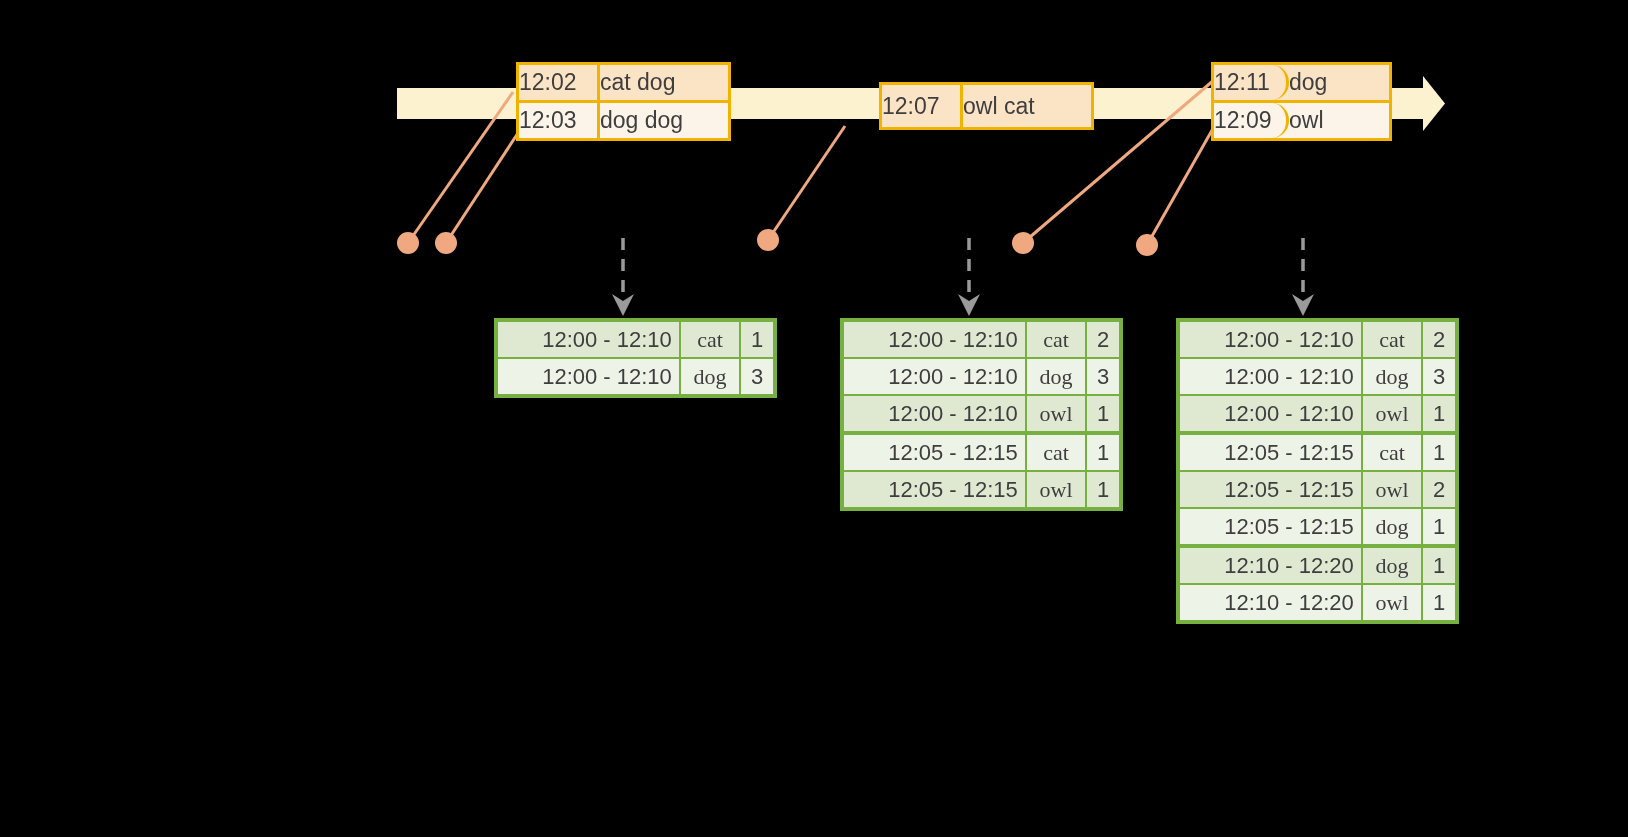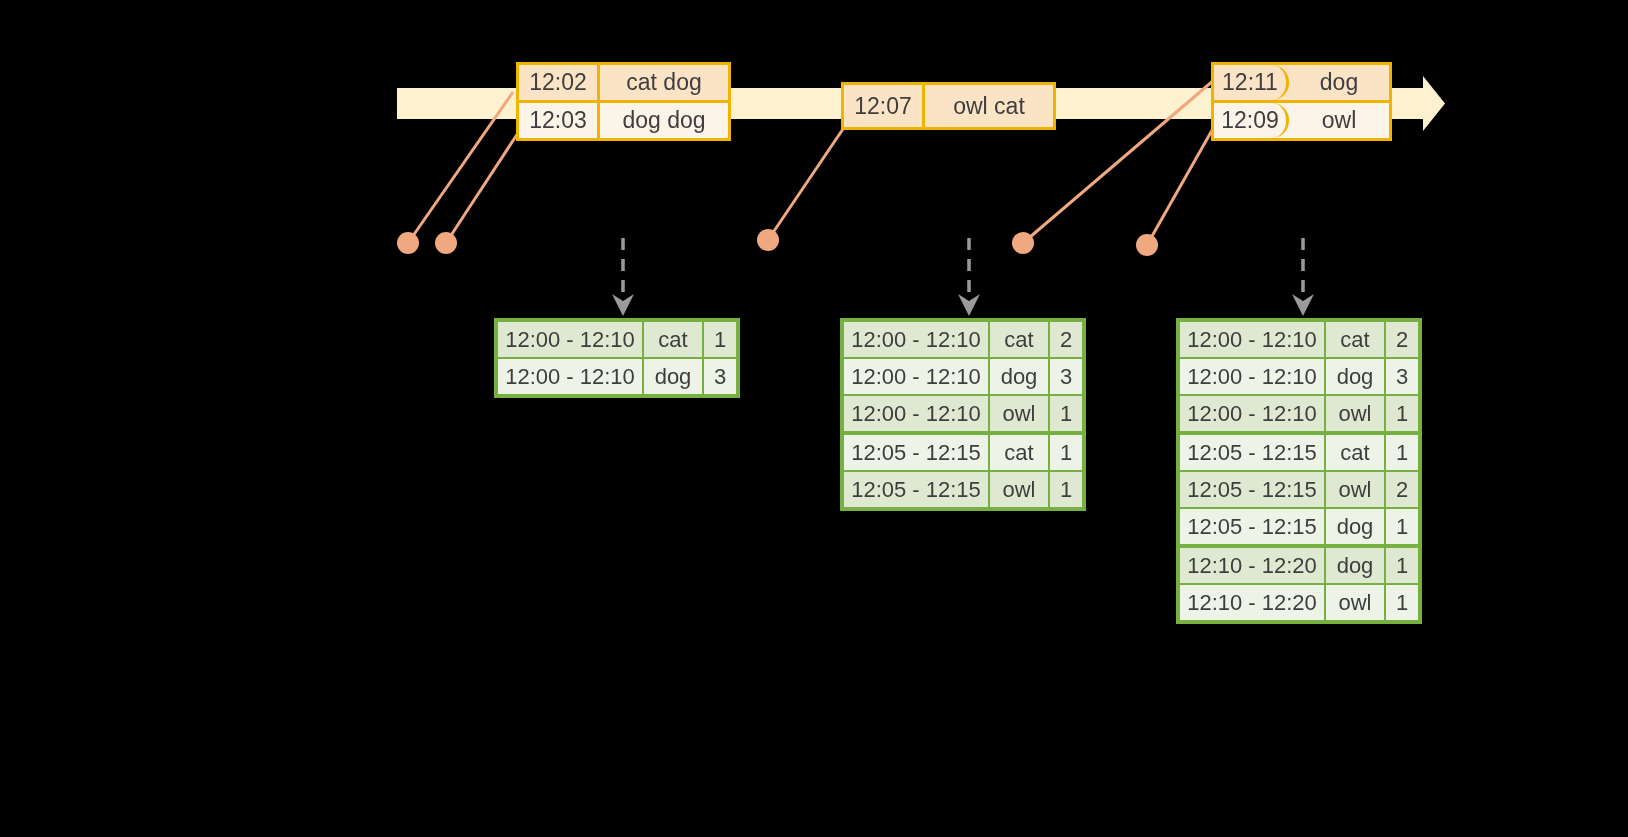--- a/index.html
+++ b/index.html
@@ -27,21 +27,21 @@
 
   
   .etable{
     position:absolute;z-index:2;
     border:3px solid var(--gold);
     display:flex;flex-direction:column;
   }
   .erow{display:flex;}
   .erow + .erow{border-top:3px solid var(--gold);}
   .etable .cell{
-    height:35px;line-height:35px;text-align:center;
+    height:35px;line-height:35px;text-align:left;
     font-size:23px;color:var(--text);
   }
   .etable .c-time{width:78px;border-right:3px solid var(--gold);}
   .etable .c-words{width:128px;}
   .etable.narrow .c-time{width:72px;border-radius:17px;}
   .etable.narrow .c-words{width:100px;}
   .etable.tallrow .cell{height:42px;line-height:42px;}
   .fill-peach{background:var(--peach);}
   .fill-cream{background:var(--cream);}
 
@@ -51,22 +51,22 @@
     border:4px solid var(--green);
     display:flex;flex-direction:column;
   }
   .rrow{display:flex;}
   .rrow + .rrow{border-top:2px solid var(--green);}
   .rrow.group-start{border-top:4px solid var(--green);}
   .rtable .cell{
     height:35px;line-height:35px;text-align:center;
     font-size:22px;color:var(--text);
   }
-  .rtable .c-window{width:144px;border-right:2px solid var(--green);}
-  .rtable .c-word{width:58px;border-right:2px solid var(--green);}
+  .rtable .c-window{width:144px;border-right:2px solid var(--green);margin-left:37px;}
+  .rtable .c-word{width:58px;border-right:2px solid var(--green);font-family:Liberation Serif, serif;}
   .rtable .c-count{width:32px;}
   .fill-gdark{background:var(--green_row_dark);}
   .fill-glight{background:var(--green_row_light);}
 </style>
 </head>
 <body>
 
 <div class="canvas">
 
   <svg class="layer" width="1628" height="837" viewBox="0 0 1628 837">
@@ -103,21 +103,21 @@
   <div class="etable" style="left:516px;top:62px">
       <div class="erow fill-peach">
         <div class="cell c-time">12:02</div>
         <div class="cell c-words">cat dog</div>
       </div>
       <div class="erow fill-cream">
         <div class="cell c-time">12:03</div>
         <div class="cell c-words">dog dog</div>
       </div>
     </div>
-  <div class="etable tallrow" style="left:841px;top:82px">
+  <div class="etable tallrow" style="left:879px;top:82px">
       <div class="erow fill-peach">
         <div class="cell c-time">12:07</div>
         <div class="cell c-words">owl cat</div>
       </div>
     </div>
   <div class="etable narrow" style="left:1211px;top:62px">
       <div class="erow fill-peach">
         <div class="cell c-time">12:11</div>
         <div class="cell c-words">dog</div>
       </div>

